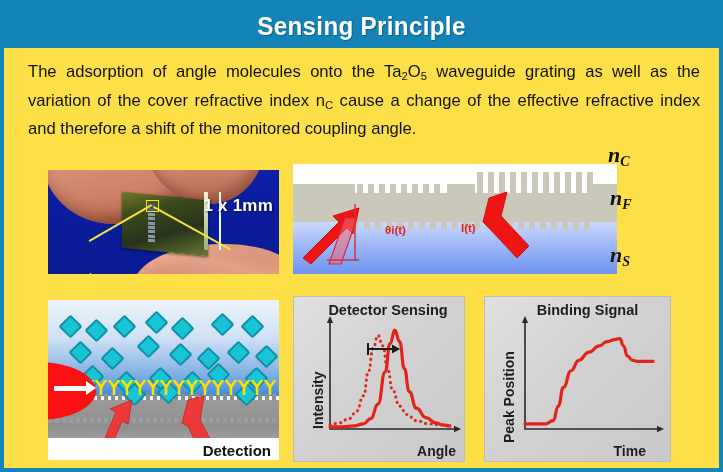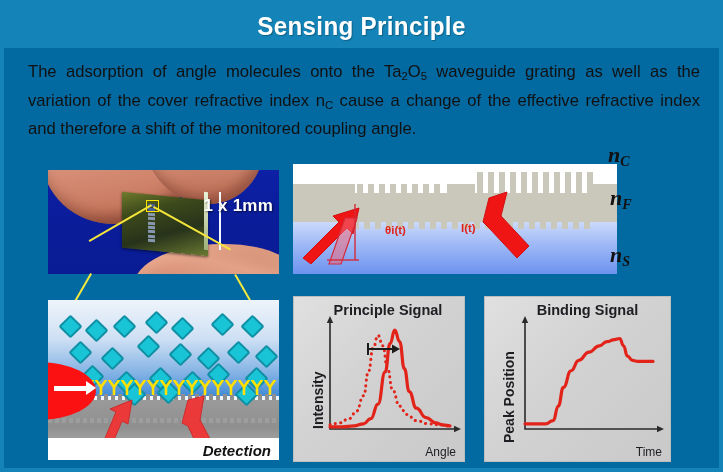--- a/index.html
+++ b/index.html
@@ -1,20 +1,20 @@
 <!DOCTYPE html>
 <html><head>
 <meta charset="utf-8">
 <style>
   html,body{margin:0;padding:0;background:#fff;}
   body{width:723px;height:472px;overflow:hidden;
        font-family:"Liberation Sans","DejaVu Sans",sans-serif;}
 
   .slide{position:relative;width:723px;height:472px;box-sizing:border-box;
-         background:#0369a1;border:4px solid #1484b8;}
+         background:#fde047;border:4px solid #1484b8;}
 
   
   .titlebar{position:absolute;left:0;top:0;width:715px;height:44px;
             background:#1484b8;display:flex;align-items:center;justify-content:center;}
   .titlebar .title{color:#ffffff;font-size:25px;font-weight:bold;
                    letter-spacing:.3px;
                    font-family:"Liberation Sans Narrow","Liberation Sans",sans-serif;
                    text-shadow:1px 1px 1px rgba(0,0,0,.28);transform:scaleX(.97);}
 
   
@@ -100,21 +100,21 @@
   .chart{background:linear-gradient(135deg,#e0e0e0 0%,#d2d2d2 45%,#c9c9c9 100%);
          border:1px solid #bdbdbd;}
   #chart1{left:289px;top:292px;width:170px;height:164px;}
   #chart2{left:480px;top:292px;width:185px;height:164px;}
   .chart .ctitle{position:absolute;top:5px;left:0;width:100%;text-align:center;
      font-size:14.5px;font-weight:bold;color:#1d1d22;}
   #chart1 .ctitle{padding-left:18px;box-sizing:border-box;}
   #chart2 .ctitle{padding-left:20px;box-sizing:border-box;}
   .chart .ylab{position:absolute;font-size:14px;font-weight:bold;color:#1d1d22;
      transform:rotate(-90deg);transform-origin:left top;white-space:nowrap;}
-  .chart .xlab{position:absolute;font-size:12px;font-weight:normal;color:#1d1d22;}
+  .chart .xlab{position:absolute;font-size:14px;font-weight:bold;color:#1d1d22;}
 </style>
 </head>
 <body>
 
 <div class="slide">
 
   <div class="titlebar">
     <div class="title">Sensing Principle</div>
   </div>
 
@@ -413,45 +413,45 @@
     <svg width="231" height="160" style="position:absolute;left:0;top:0;">
       <g>
         <path d="M52,150 L68,112 L62,109 L84,100 L80,124 L74,121 L60,154 Z" fill="#f03535" stroke="#d02525" stroke-width="1" opacity=".95"></path>
       </g>
       <g>
         <path d="M140,100 L156,96 L152,120 L168,150 L154,156 L140,126 L134,123 Z" fill="#f03535" stroke="#d02525" stroke-width="1" opacity=".95"></path>
       </g>
     </svg>
 
     <div class="lblRow"></div>
-    <div class="cap" style="right:8px;font-style:italic;">Detection</div>
+    <div class="cap" style="right:8px;">Detection</div>
   </div>
 
   <div class="panel chart" id="chart1">
-    <div class="ctitle">Principle Signal</div>
+    <div class="ctitle">Detector Sensing</div>
     <div class="ylab" style="left:16px;top:132px;">Intensity</div>
     <div class="xlab" style="right:8px;bottom:2px;">Angle</div>
     <svg id="svg1" width="170" height="164" style="position:absolute;left:0;top:0;">
         <path d="M36,22 L36,132 L164,132" stroke="#2a2a2a" stroke-width="1.6" fill="none"></path>
         <path d="M32.8,26 L36,19 L39.2,26 Z" fill="#2a2a2a"></path>
         <path d="M160,128.8 L167,132 L160,135.2 Z" fill="#2a2a2a"></path>
         <path d="M36,127.84 C40.8,127.84 40.8,125.76 45.6,125.76 C50.400000000000006,125.76 50.400000000000006,121.6 55.2,121.6 C58.8,121.6 58.8,114.32 62.4,114.32 C66,114.32 66,98.72 69.6,98.72 C72,98.72 72,74.8 74.4,74.8 C76.8,74.8 76.8,50.879999999999995 79.19999999999999,50.879999999999995 C81.6,50.879999999999995 81.6,38.39999999999999 84,38.39999999999999 C86.4,38.39999999999999 86.4,48.8 88.8,48.8 C91.19999999999999,48.8 91.19999999999999,71.68 93.6,71.68 C96,71.68 96,92.47999999999999 98.4,92.47999999999999 C102,92.47999999999999 102,109.12 105.6,109.12 C109.19999999999999,109.12 109.19999999999999,117.44 112.8,117.44 C117.6,117.44 117.6,123.68 122.39999999999999,123.68 C128.39999999999998,123.68 128.39999999999998,126.8 134.39999999999998,126.8 C140.39999999999998,126.8 140.39999999999998,127.84 146.4,127.84 C151.2,127.84 151.2,128.88 156,128.88" fill="none" stroke="#e2231a" stroke-width="3" stroke-linecap="round" stroke-dasharray="0.2,5.2"></path>
         <path d="M36,129.92 C42,129.92 42,129.92 48,129.92 C54,129.92 54,128.88 60,128.88 C64.8,128.88 64.8,126.8 69.6,126.8 C73.2,126.8 73.2,121.6 76.80000000000001,121.6 C80.4,121.6 80.4,107.03999999999999 84,107.03999999999999 C87.6,107.03999999999999 87.6,74.8 91.2,74.8 C93.6,74.8 93.6,46.72 96,46.72 C98.4,46.72 98.4,33.2 100.80000000000001,33.2 C103.2,33.2 103.2,44.64 105.6,44.64 C108,44.64 108,71.68 110.4,71.68 C112.80000000000001,71.68 112.80000000000001,94.56 115.2,94.56 C118.8,94.56 118.8,111.2 122.39999999999999,111.2 C127.19999999999999,111.2 127.19999999999999,120.56 132,120.56 C136.8,120.56 136.8,125.76 141.6,125.76 C145.2,125.76 145.2,127.84 148.8,127.84 C152.4,127.84 152.4,128.88 156,128.88" fill="none" stroke="#e2231a" stroke-width="3.2" stroke-linecap="round"></path>
         <g>
           <path d="M74,52 L100,52" stroke="#1b1b1b" stroke-width="2"></path>
           <path d="M98,47.5 L106,52 L98,56.5 Z" fill="#1b1b1b"></path>
           <path d="M74,46 L74,58" stroke="#1b1b1b" stroke-width="2"></path>
         </g>
       </svg>
   </div>
 
   <div class="panel chart" id="chart2">
     <div class="ctitle">Binding Signal</div>
     <div class="ylab" style="left:16px;top:146px;">Peak Position</div>
-    <div class="xlab" style="right:8px;bottom:2px;">Time</div>
+    <div class="xlab" style="right:24px;bottom:2px;">Time</div>
     <svg id="svg2" width="185" height="164" style="position:absolute;left:0;top:0;">
         <path d="M40,22 L40,132 L176,132" stroke="#2a2a2a" stroke-width="1.6" fill="none"></path>
         <path d="M36.8,26 L40,19 L43.2,26 Z" fill="#2a2a2a"></path>
         <path d="M172,128.8 L179,132 L172,135.2 Z" fill="#2a2a2a"></path>
         <path d="M40,126.8 C45.120000000000005,126.8 45.120000000000005,126.8 50.24,126.8 C55.36,126.8 55.36,126.8 60.480000000000004,126.8 C64.32,126.8 64.32,123.68 68.16,123.68 C70.72,123.68 70.72,109.12 73.28,109.12 C75.84,109.12 75.84,90.4 78.4,90.4 C82.24000000000001,90.4 82.24000000000001,73.75999999999999 86.08,73.75999999999999 C89.91999999999999,73.75999999999999 89.91999999999999,63.36 93.75999999999999,63.36 C98.88,63.36 98.88,55.040000000000006 104,55.040000000000006 C109.12,55.040000000000006 109.12,48.8 114.24,48.8 C118.08,48.8 118.08,44.64 121.92,44.64 C125.75999999999999,44.64 125.75999999999999,42.56 129.6,42.56 C132.16,42.56 132.16,41.519999999999996 134.72,41.519999999999996 C136.64,41.519999999999996 136.64,48.8 138.56,48.8 C140.48000000000002,48.8 140.48000000000002,59.2 142.4,59.2 C144.95999999999998,59.2 144.95999999999998,63.36 147.51999999999998,63.36 C150.07999999999998,63.36 150.07999999999998,64.39999999999999 152.64,64.39999999999999 C156.48,64.39999999999999 156.48,64.39999999999999 160.32,64.39999999999999 C164.16,64.39999999999999 164.16,64.39999999999999 168,64.39999999999999" fill="none" stroke="#e2231a" stroke-width="3.2" stroke-linecap="round"></path>
       </svg>
   </div>
 
 </div>
 

